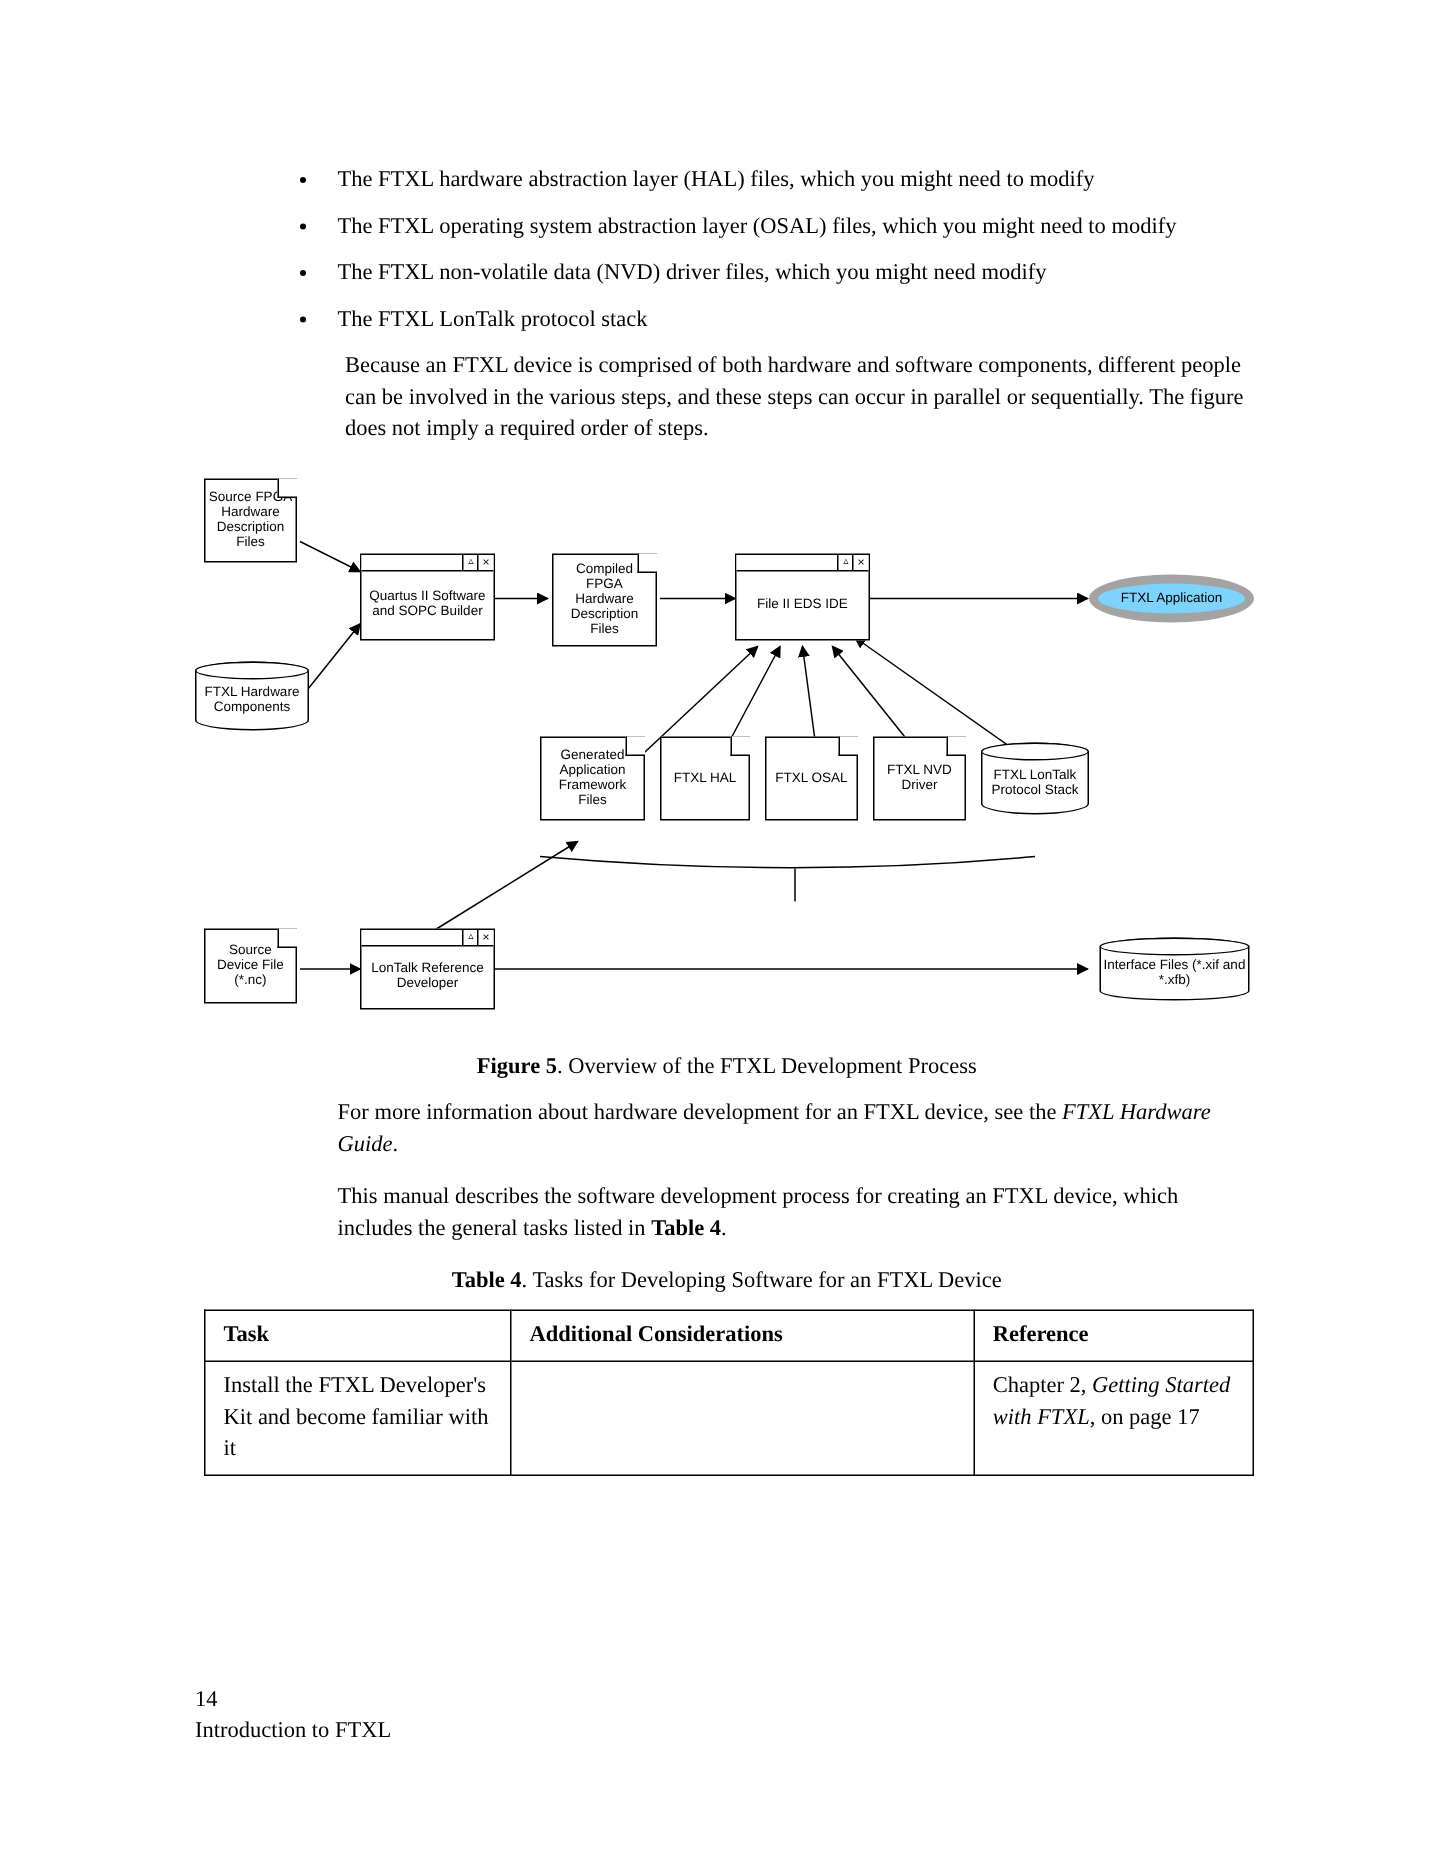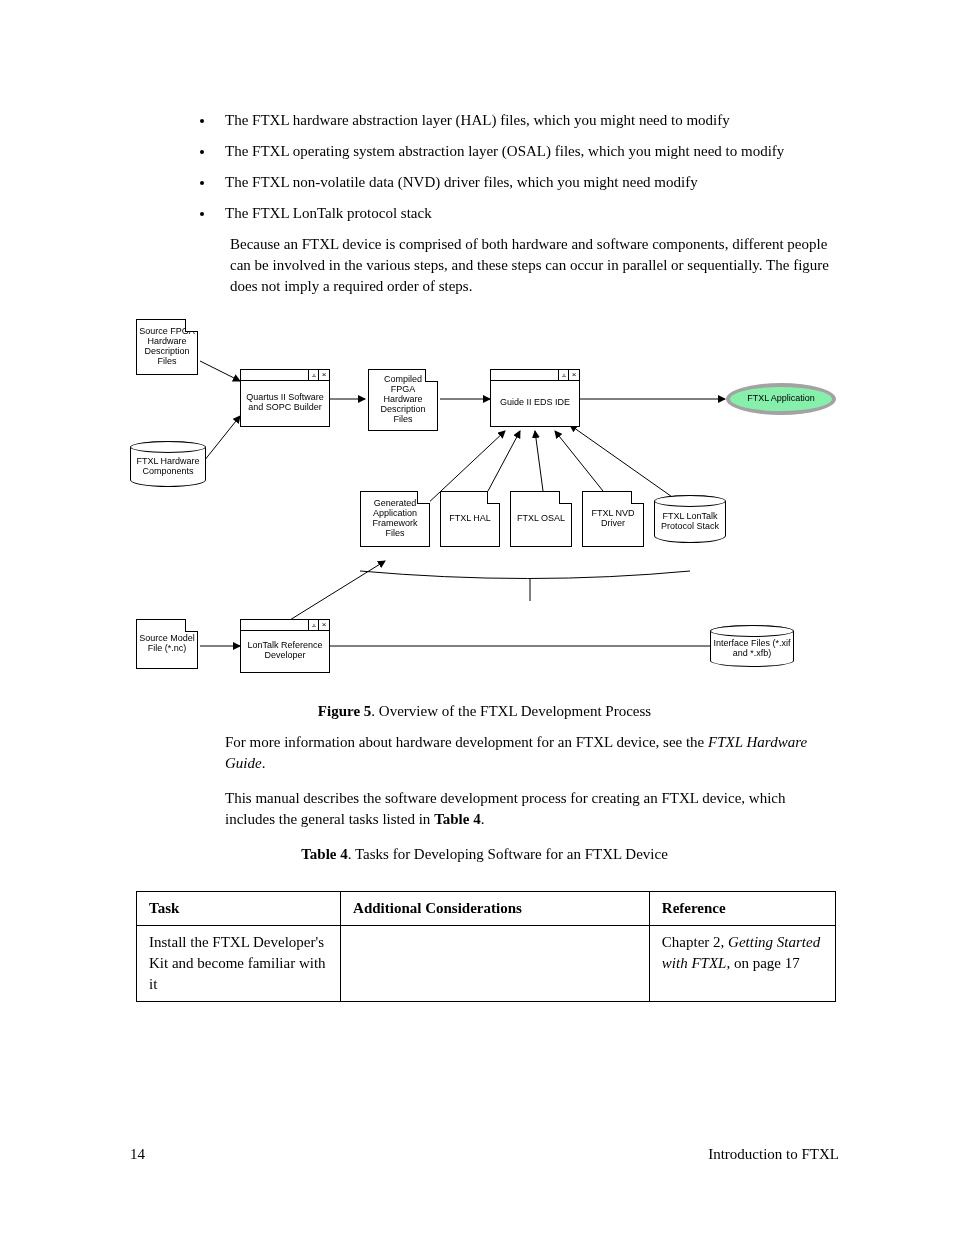--- a/index.html
+++ b/index.html
@@ -93,25 +93,25 @@
   .winbox .body { padding-top:10px; }
   .cylinder {
     border:1px solid #000; border-radius: 50%/15%;
     background:#fff;
   }
   .cylinder::before {
     content:""; position:absolute; top:-1px; left:-1px; right:-1px; height:10px;
     border:1px solid #000; border-radius:50%;
     background:#fff;
   }
-  .ellipse { border:4px solid #a3a3a3; border-radius:50%; background:#86efac; }
+  .ellipse { border:6px solid #a3a3a3; border-radius:50%; background:#7dd3fc; }
   svg.arrows { position:absolute; top:0; left:0; width:100%; height:100%; pointer-events:none; }
 
   
-  .table-caption { text-align:center; margin: 6px 0 26px 0; }
+  .table-caption { text-align:center; margin: 6px 0 8px 0; }
   table.tasks {
     border-collapse: collapse;
     width: 700px;
     margin-left: 6px;
     font-size: 15px;
   }
   table.tasks th, table.tasks td {
     border: 1px solid #000;
     padding: 6px 12px;
     text-align: left;
@@ -119,24 +119,25 @@
   }
   table.tasks th { font-weight: bold; }
   .col-task { width: 200px; }
   .col-add  { width: 320px; }
   .col-ref  { width: 180px; }
 
   .footer {
     position: absolute;
     bottom: 70px;
     left: 130px;
-    right: 115px;
+    right: 132px;
     display: flex;
     justify-content: space-between;
     font-size: 15px;
+    flex-direction: column;
   }
 </style>
 </head>
 <body>
 
 <div class="page">
   <div class="content">
 
     <ul class="bullets">
       <li>The FTXL hardware abstraction layer (HAL) files, which you might need to modify</li>
@@ -188,21 +189,21 @@
       </div>
 
       <div class="node docbox" style="left:238px; top:58px; width:70px; height:62px;">
         <span>Compiled FPGA Hardware Description Files</span>
       </div>
 
       <div class="node winbox" style="left:360px; top:58px; width:90px; height:58px;">
         <div class="titlebar"></div>
         <div class="max">▵</div>
         <div class="close">×</div>
-        <div class="body">Guide II EDS IDE</div>
+        <div class="body">File II EDS IDE</div>
       </div>
 
       <div class="node ellipse" style="left:596px; top:72px; width:110px; height:32px;">
         <span>FTXL Application</span>
       </div>
 
       <div class="node cylinder" style="left:0px; top:130px; width:76px; height:46px;">
         <span style="padding-top:6px">FTXL Hardware Components</span>
       </div>
 
@@ -216,29 +217,29 @@
         <span>FTXL OSAL</span>
       </div>
       <div class="node docbox" style="left:452px; top:180px; width:62px; height:56px;">
         <span>FTXL NVD Driver</span>
       </div>
       <div class="node cylinder" style="left:524px; top:184px; width:72px; height:48px;">
         <span style="padding-top:6px">FTXL LonTalk Protocol Stack</span>
       </div>
 
       <div class="node docbox" style="left:6px; top:308px; width:62px; height:50px;">
-        <span>Source Model File (*.nc)</span>
+        <span>Source Device File (*.nc)</span>
       </div>
       <div class="node winbox" style="left:110px; top:308px; width:90px; height:54px;">
         <div class="titlebar"></div>
         <div class="max">▵</div>
         <div class="close">×</div>
         <div class="body">LonTalk Reference Developer</div>
       </div>
-      <div class="node cylinder" style="left:580px; top:314px; width:84px; height:42px;">
+      <div class="node cylinder" style="left:603px; top:314px; width:100px; height:42px;">
         <span style="padding-top:6px">Interface Files (*.xif and *.xfb)</span>
       </div>
     </div>
 
     <div class="figure-caption">
       <span class="figlabel">Figure 5</span><span>. Overview of the FTXL Development Process</span>
     </div>
 
     <p class="para">
       <span>For more information about hardware development for an FTXL device, see the </span><span class="italic">FTXL Hardware Guide</span><span>.</span>

